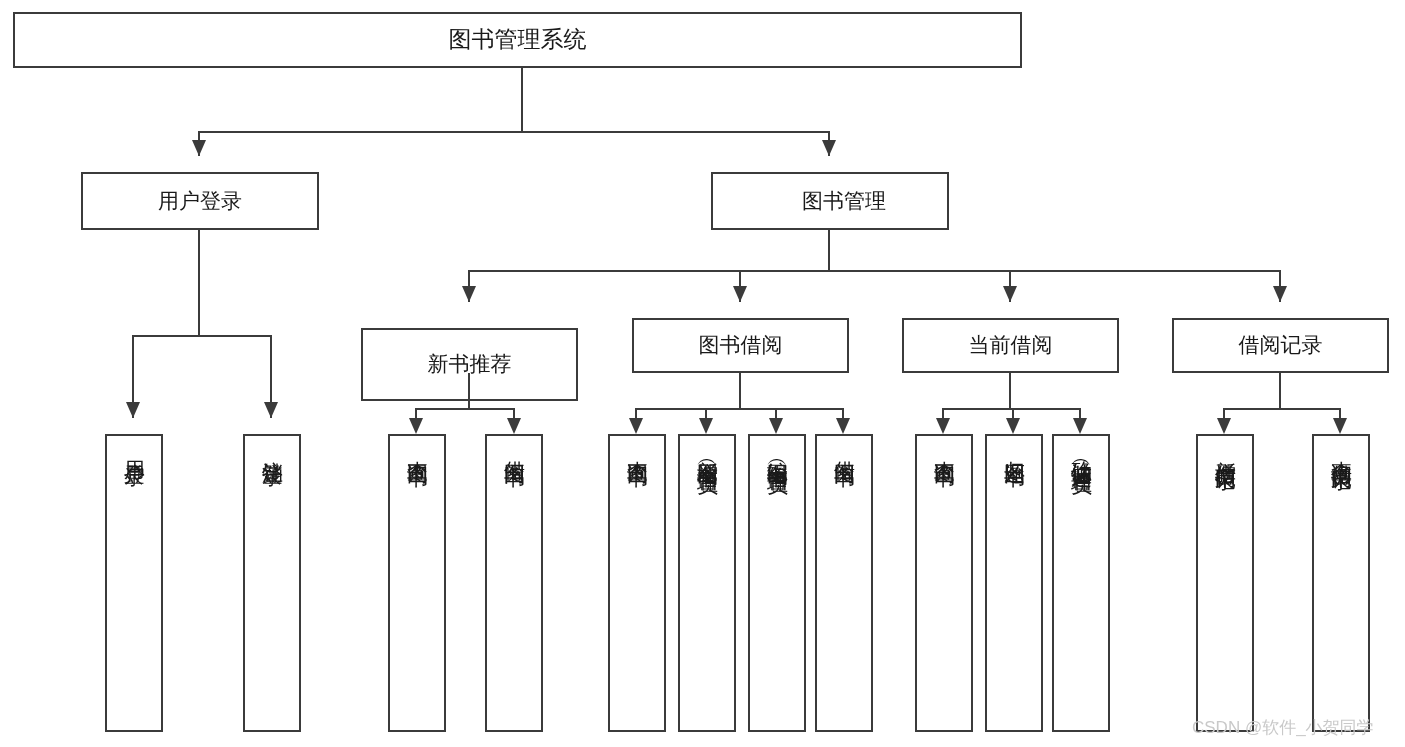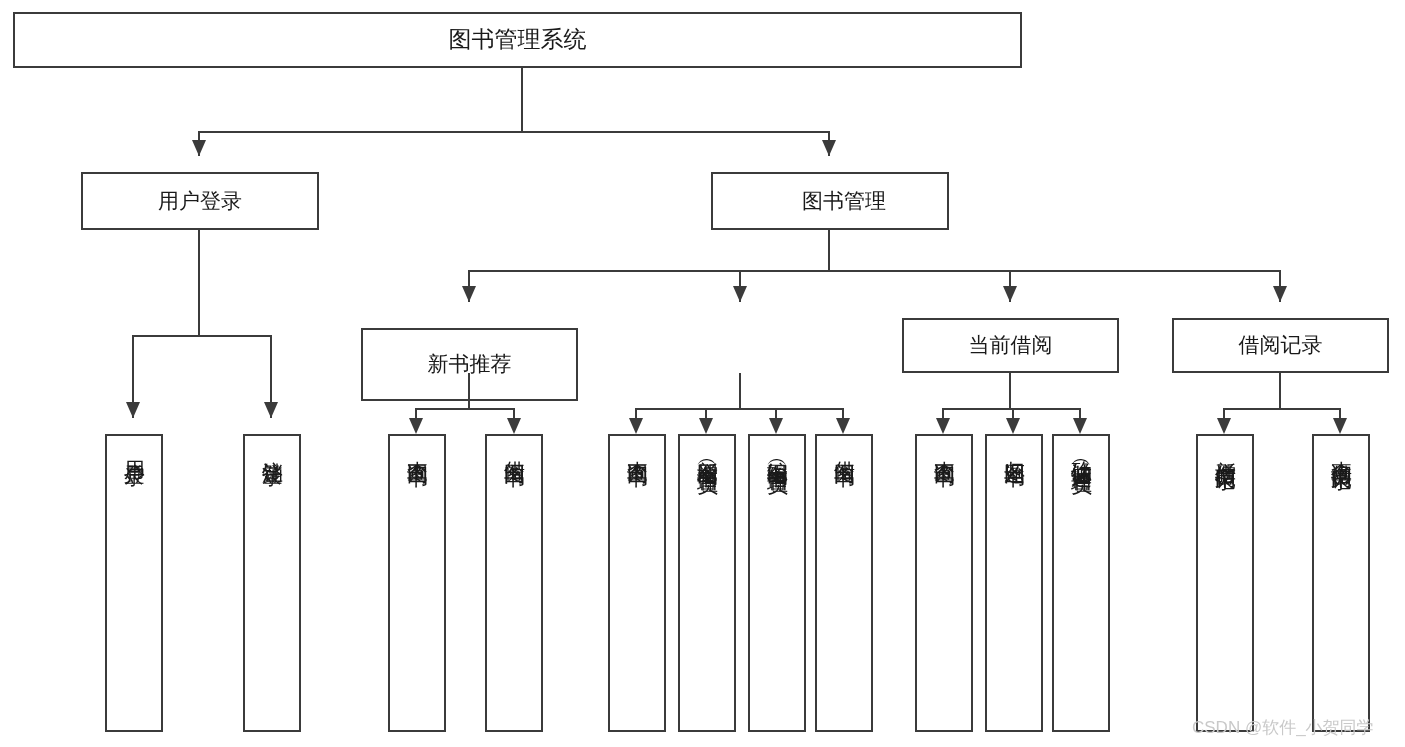--- a/index.html
+++ b/index.html
@@ -89,20 +89,23 @@
       <span class="label">图书管理系统</span>
     </div>
     <div class="node branch" style="left: 81px; top: 172px; width: 238px; height: 58px;">
       <span class="label">用户登录</span>
     </div>
     <div class="node branch" style="left: 711px; top: 172px; width: 238px; height: 58px; padding-left: 28px;">
       <span class="label">图书管理</span>
     </div>
     <div class="node branch" style="left: 361px; top: 328px; width: 217px; height: 73px;">
       <span class="label">新书推荐</span>
+    </div>
+    <div class="node branch" style="left: 632px; top: 318px; width: 217px; height: 55px;">
+      <span class="label">图书借阅</span>
     </div>
     <div class="node branch" style="left: 902px; top: 318px; width: 217px; height: 55px;">
       <span class="label">当前借阅</span>
     </div>
     <div class="node branch" style="left: 1172px; top: 318px; width: 217px; height: 55px;">
       <span class="label">借阅记录</span>
     </div>
     <div class="node leaf" style="left: 105px; top: 434px; width: 58px; height: 298px;">
       <span class="label">用户登录</span>
     </div>

